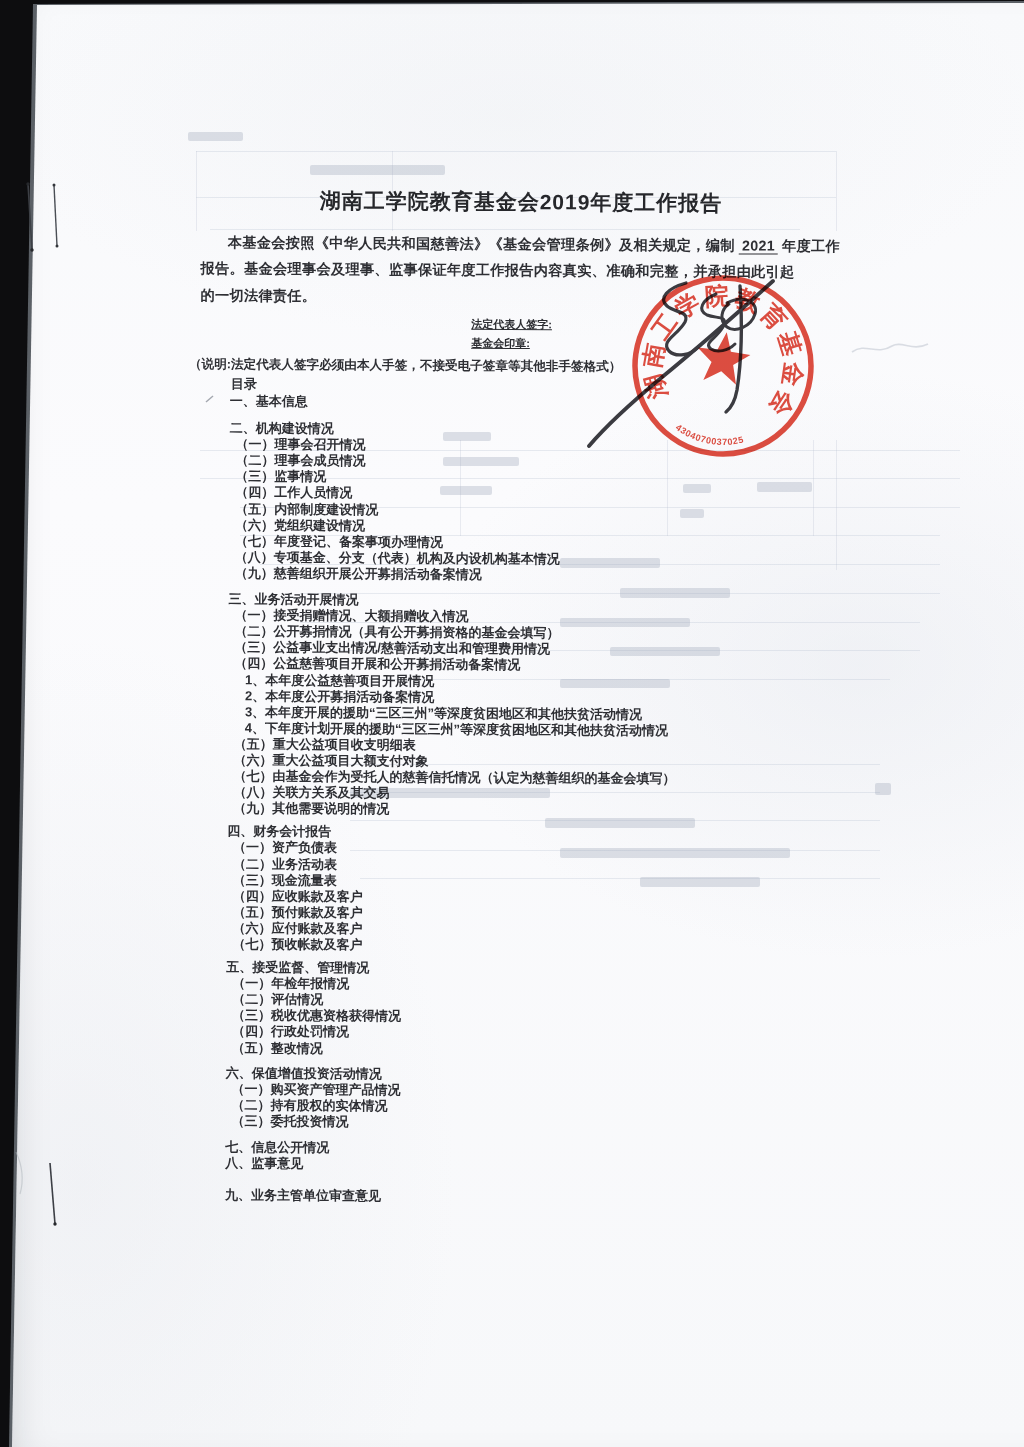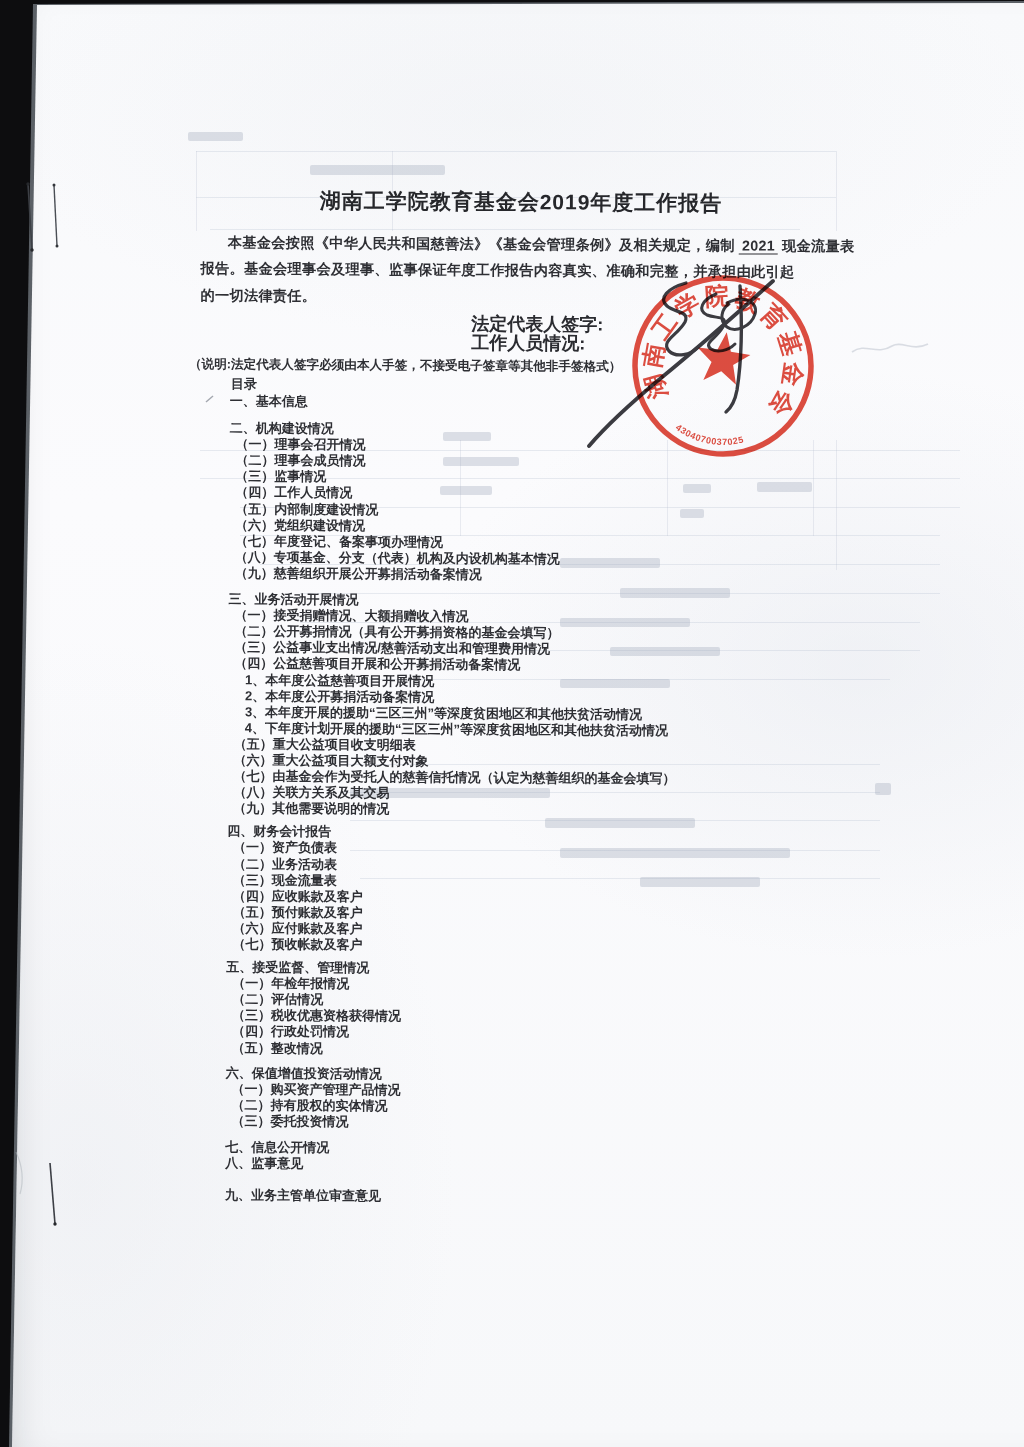--- a/index.html
+++ b/index.html
@@ -36,21 +36,21 @@
   }
   .abs{position:absolute;white-space:nowrap;}
   .doc-title{
     left:208px;top:188px;width:620px;text-align:center;white-space:nowrap;
     font-size:21px;font-weight:700;letter-spacing:1px;color:#26272b;
   }
   .intro{left:198px;top:231px;width:648px;font-size:14.2px;line-height:26.4px;
     letter-spacing:.3px;color:#2e2f34;white-space:nowrap;}
   .intro .line1{text-indent:27px;}
   .u-seg{border-bottom:1.4px solid #2e2f34;padding:0 3px;}
-  .sign-block{left:469px;top:315px;font-size:18px;line-height:19px;font-weight:700;color:#2b2c31;}
+  .sign-block{left:469px;top:315px;font-size:11px;line-height:19px;font-weight:700;color:#2b2c31;text-decoration:underline;}
   .note-line{left:187px;top:358px;font-size:12.6px;color:#2e2f34;}
   .toc-label{left:229px;top:377px;font-size:13px;}
   .toc{left:228px;top:395px;font-size:13px;color:#2e2f34;}
   .toc-row{line-height:16.1px;white-space:nowrap;}
   .lvl1{padding-left:6px;}
   .lvl2{padding-left:17px;}
   svg.overlay{position:absolute;left:0;top:0;pointer-events:none;}
   .ink{mix-blend-mode:multiply;}
 </style>
 </head>
@@ -101,28 +101,28 @@
     <div class="ghost-blob" style="left: 545px; top: 818px; width: 150px; height: 10px;"></div>
     <div class="ghost-blob" style="left: 560px; top: 848px; width: 230px; height: 10px;"></div>
     <div class="ghost-blob" style="left: 640px; top: 877px; width: 120px; height: 10px;"></div>
     <div class="ghost-blob" style="left: 875px; top: 783px; width: 16px; height: 12px;"></div>
   </div>
 
 <div class="content">
   <div class="abs doc-title">湖南工学院教育基金会2019年度工作报告</div>
 
   <div class="abs intro">
-    <div class="line1"><span>本基金会按照《中华人民共和国慈善法》《基金会管理条例》及相关规定，编制</span> <span class="u-seg">2021</span> <span>现金流量表</span></div>
+    <div class="line1"><span>本基金会按照《中华人民共和国慈善法》《基金会管理条例》及相关规定，编制</span> <span class="u-seg">2021</span> <span>年度工作</span></div>
     <div>报告。基金会理事会及理事、监事保证年度工作报告内容真实、准确和完整，并承担由此引起</div>
     <div>的一切法律责任。</div>
   </div>
 
   <div class="abs sign-block">
     <div>法定代表人签字:</div>
-    <div>工作人员情况:</div>
+    <div>基金会印章:</div>
   </div>
 
   <div class="abs note-line">（说明:法定代表人签字必须由本人手签，不接受电子签章等其他非手签格式）</div>
 
   <div class="abs toc-label">目录</div>
   <div class="abs toc" id="toc">
       <div style="margin-top: 0px;">
         <div class="toc-row lvl0">一、基本信息</div>
       </div>
       <div style="margin-top: 11px;">

